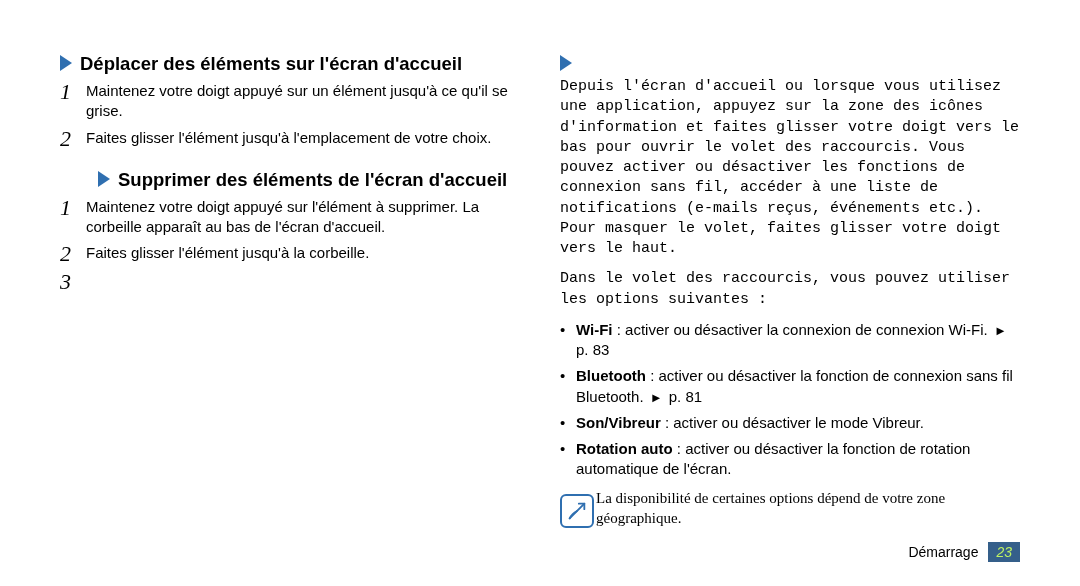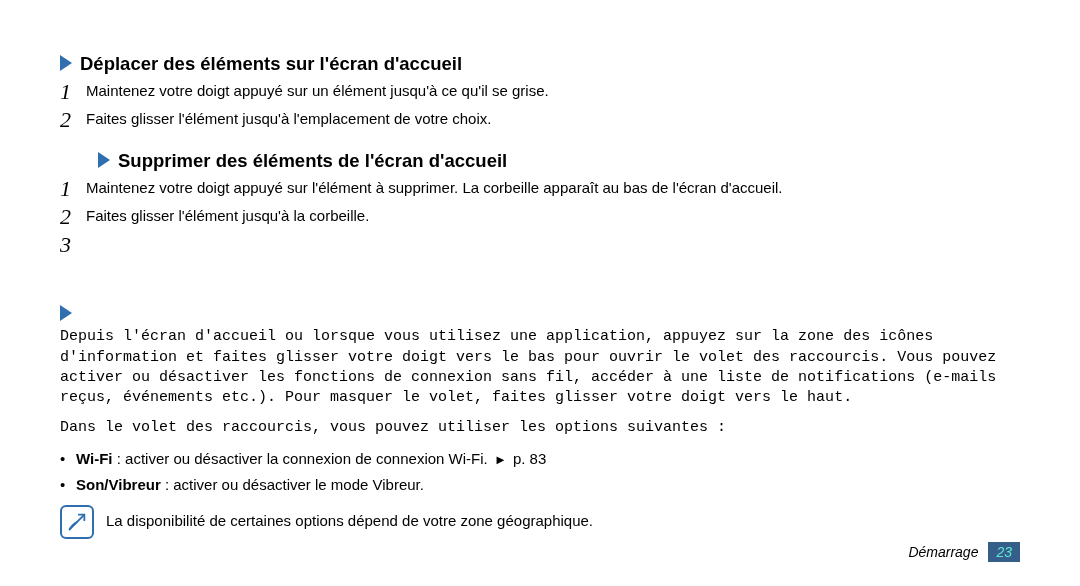--- a/index.html
+++ b/index.html
@@ -8,21 +8,20 @@
     height: 586px;
     background: #fff;
     font-family: "Segoe UI", "Helvetica Neue", Arial, sans-serif;
     color: #000;
     position: relative;
     padding: 52px 60px 0 60px;
   }
   .columns {
     display: flex;
     gap: 40px;
-    flex-direction: column;
   }
   .col {
     flex: 1;
     min-width: 0;
   }
   .section-heading {
     font-size: 18.5px;
     font-weight: 700;
     margin-bottom: 6px;
     line-height: 1.25;
@@ -86,23 +85,24 @@
   }
   .bold { font-weight: 700; text-align: center; }
   .ref-arrow {
     display: inline-block;
     font-size: 13px;
     margin: 0 2px;
   }
   .section-gap { margin-top: 18px; margin-left: 38px; }
   .note-row {
     display: flex;
-    align-items: center;
-    gap: 12px;
+    align-items: flex-end;
+    gap: 2px;
     margin-top: 8px;
+    font-family: Liberation Serif, serif;
   }
   .note-icon {
     width: 34px;
     height: 34px;
     border: 2px solid #2f6fb0;
     border-radius: 6px;
     flex-shrink: 0;
     display: flex;
     align-items: center;
     justify-content: center;
@@ -116,24 +116,24 @@
   }
   .footer {
     position: absolute;
     bottom: 24px;
     right: 60px;
     display: flex;
     align-items: center;
     gap: 10px;
     font-size: 14px;
   }
-  .footer-chapter { font-style: italic; }
+  .footer-chapter { }
   .footer-page {
     background: #355f8a;
-    color: #5eead4;
+    color: #bef264;
     padding: 2px 8px;
     font-style: italic;
     font-size: 14px;
   }
 </style>
 </head>
 <body>
 
 <div class="columns">
 
@@ -177,21 +177,27 @@
     </div>
 
     <p class="para">Depuis l'écran d'accueil ou lorsque vous utilisez une application, appuyez sur la zone des icônes d'information et faites glisser votre doigt vers le bas pour ouvrir le volet des raccourcis. Vous pouvez activer ou désactiver les fonctions de connexion sans fil, accéder à une liste de notifications (e-mails reçus, événements etc.). Pour masquer le volet, faites glisser votre doigt vers le haut.</p>
     <p class="para">Dans le volet des raccourcis, vous pouvez utiliser les options suivantes :</p>
 
     <ul class="bullet-list">
       <li>
         <span class="bold">Wi-Fi</span><span> : activer ou désactiver la connexion de connexion Wi-Fi. </span><span class="ref-arrow">►</span> <span>p. 83</span>
       </li>
       <li>
+        <span class="bold">Bluetooth</span><span> : activer ou désactiver la fonction de connexion sans fil Bluetooth. </span><span class="ref-arrow">►</span> <span>p. 81</span>
+      </li>
+      <li>
         <span class="bold">Son/Vibreur</span><span> : activer ou désactiver le mode Vibreur.</span>
+      </li>
+      <li>
+        <span class="bold">Rotation auto</span><span> : activer ou désactiver la fonction de rotation automatique de l'écran.</span>
       </li>
     </ul>
 
     <div class="note-row">
       <div class="note-icon">
         <svg viewBox="0 0 24 24" fill="none" stroke="#2f6fb0" stroke-width="2">
           <path d="M4 20 L20 4" stroke-linecap="round"></path>
           <path d="M14 4 L20 4 L20 10" stroke-linecap="round" stroke-linejoin="round"></path>
           <path d="M4 20 C 6 16, 8 14, 12 12" stroke-linecap="round"></path>
         </svg>

